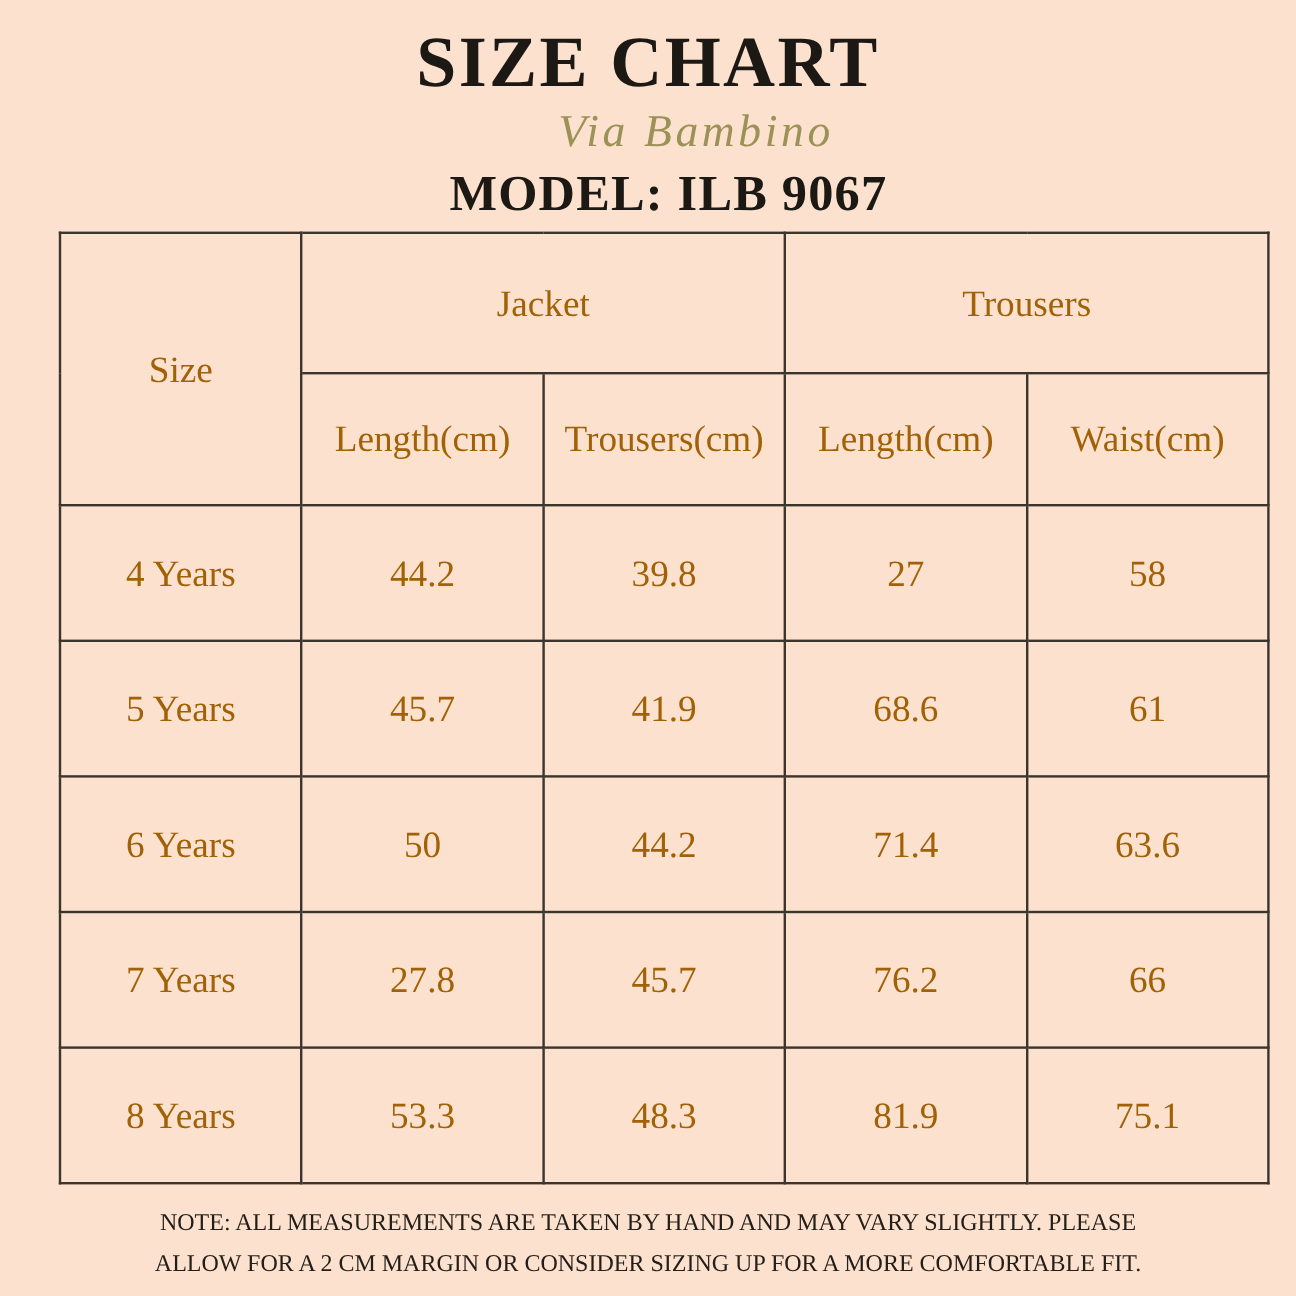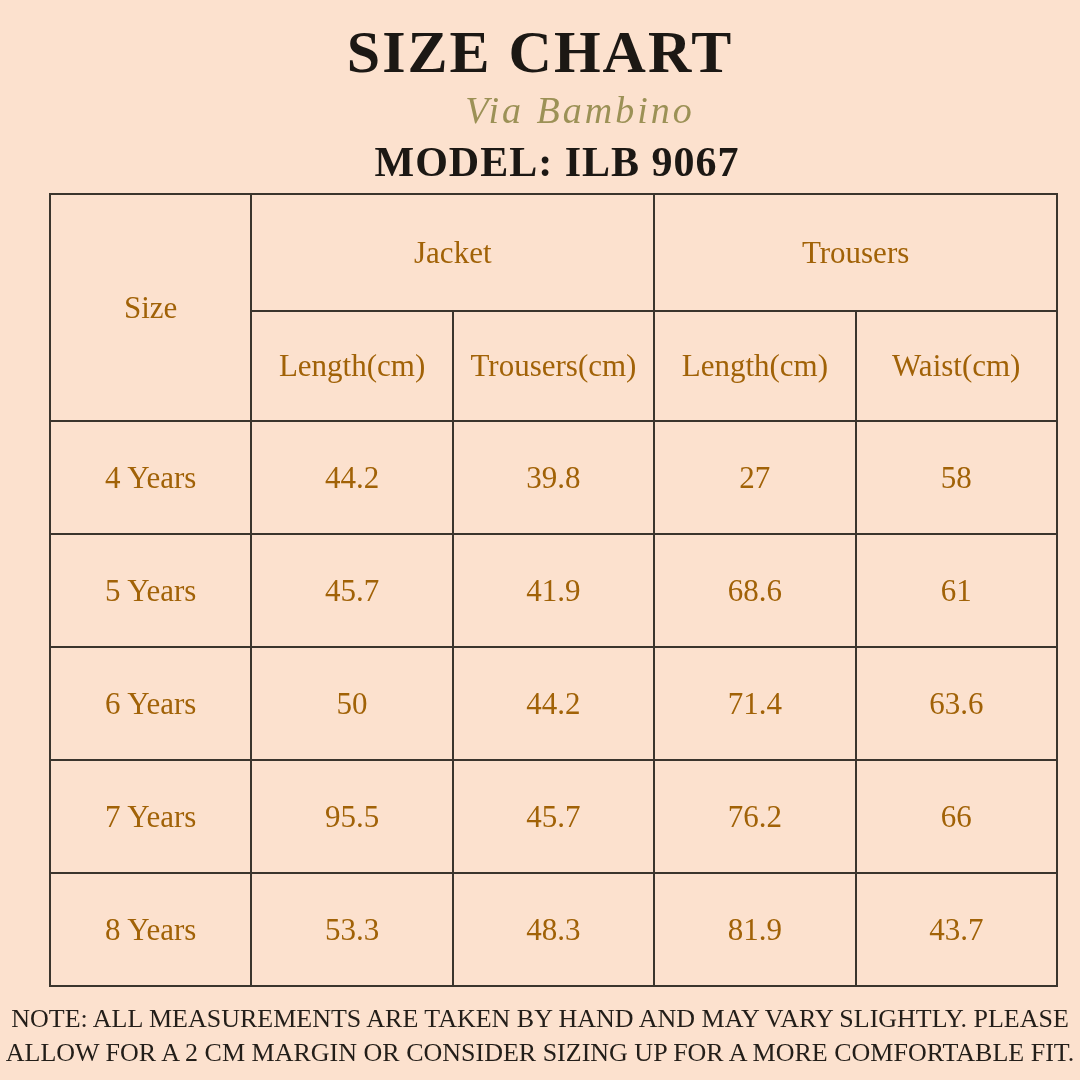--- a/index.html
+++ b/index.html
@@ -79,21 +79,21 @@
   }
   tr.group-row { height: 117px; }
   tr.sub-row   { height: 110px; border-radius: 25px; }
   tr.data-row  { height: 113px; padding-left: 48px; }
   .note {
     position: absolute;
     left: 0;
     top: 1002px;
     width: 100%;
     text-align: center;
-    font-size: 26px;
+    font-size: 20px;
     line-height: 34px;
     letter-spacing: 0px;
     color: #231e19;
     font-weight: 500;
   }
 </style>
 </head>
 <body>
 
 <div class="page">
@@ -140,31 +140,31 @@
       </tr>
       <tr class="data-row">
         <td>6 Years</td>
         <td>50</td>
         <td>44.2</td>
         <td>71.4</td>
         <td>63.6</td>
       </tr>
       <tr class="data-row">
         <td>7 Years</td>
-        <td>95.5</td>
+        <td>27.8</td>
         <td>45.7</td>
         <td>76.2</td>
         <td>66</td>
       </tr>
       <tr class="data-row">
         <td>8 Years</td>
         <td>53.3</td>
         <td>48.3</td>
         <td>81.9</td>
-        <td>43.7</td>
+        <td>75.1</td>
       </tr>
     </tbody>
   </table>
 
   <div class="note">
     <div>NOTE: ALL MEASUREMENTS ARE TAKEN BY HAND AND MAY VARY SLIGHTLY. PLEASE</div>
     <div>ALLOW FOR A 2 CM MARGIN OR CONSIDER SIZING UP FOR A MORE COMFORTABLE FIT.</div>
   </div>
 
 </div>

